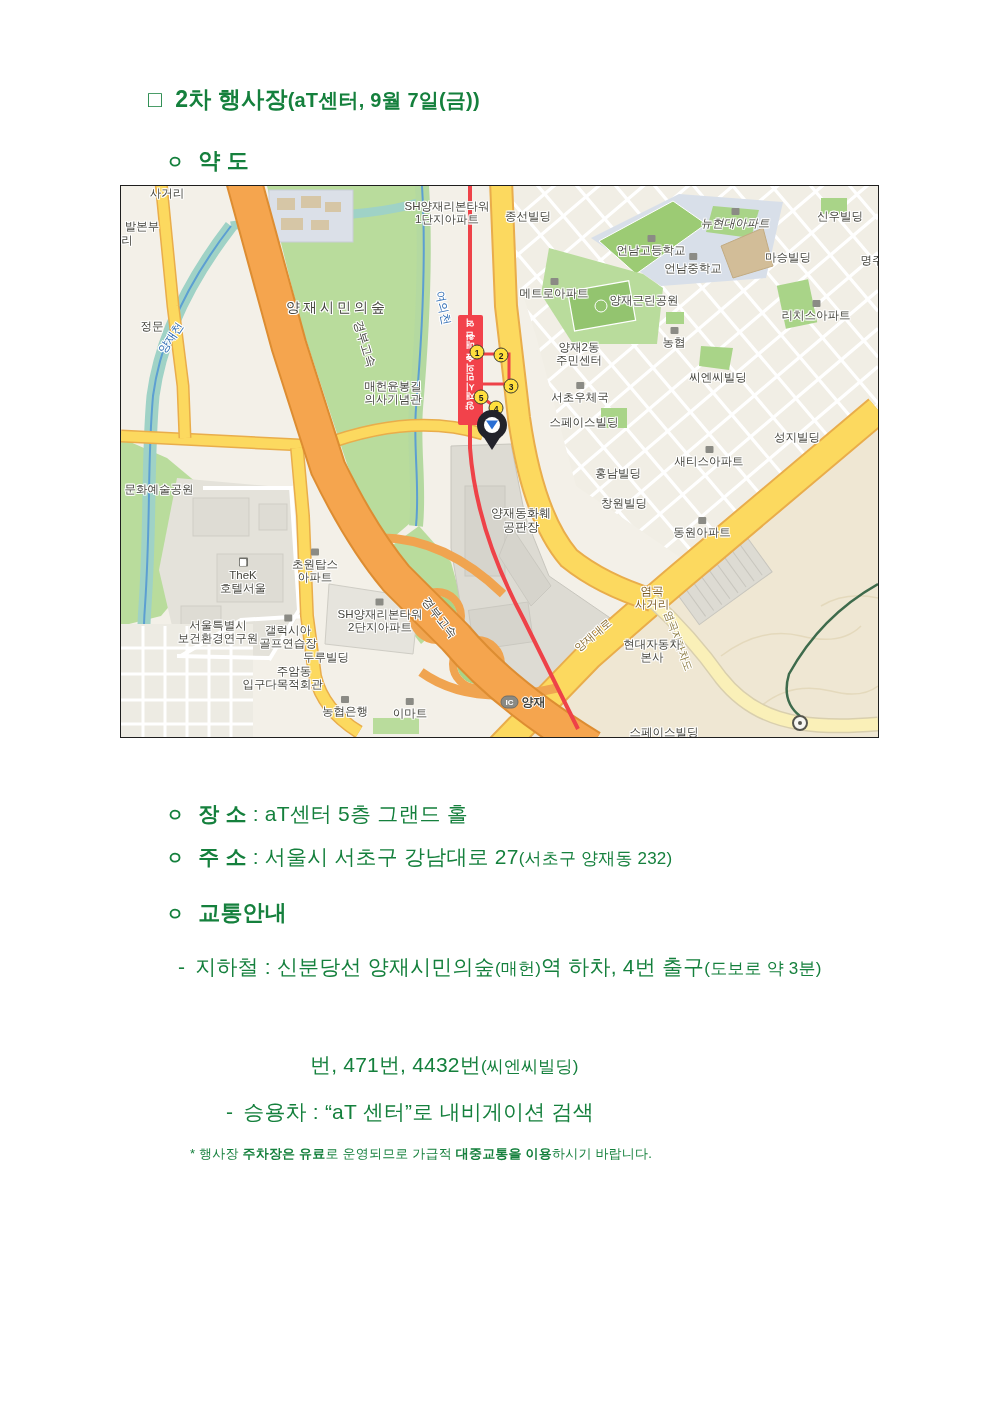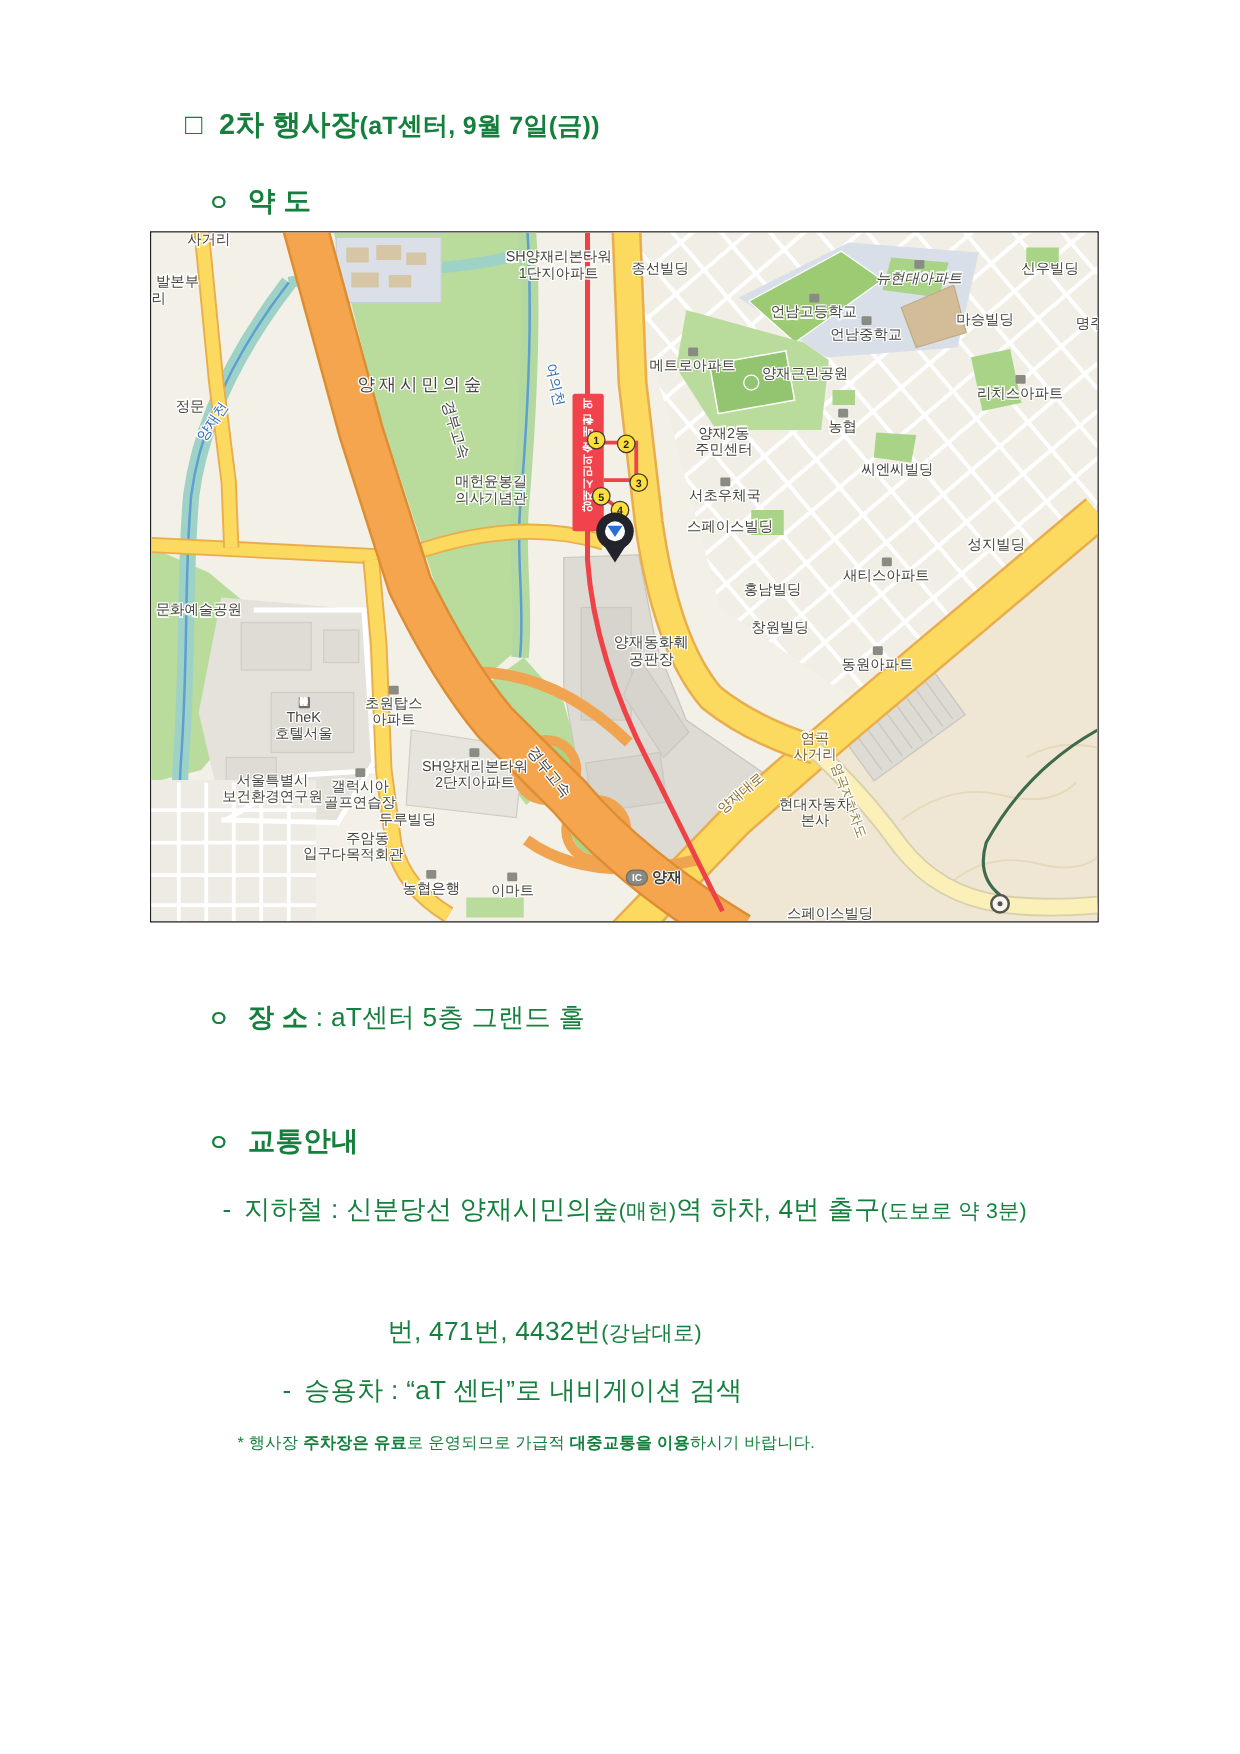--- a/index.html
+++ b/index.html
@@ -443,24 +443,25 @@
 본사</span>
         </div>
         <div class="mlabel" style="left: 543px; top: 546px; transform: translate(-50%, -50%);">
           <span class="txt">스페이스빌딩</span>
         </div>
       </div>
   </div>
 
   <div class="docline" style="left:118px;top:800px;"><span class="bullet">ㅇ</span><span class="b">장 소</span><span> : </span><span>aT센터 5층 그랜드 홀</span></div>
 
+  <div class="docline" style="left:118px;top:843px;"><span class="bullet">ㅇ</span><span class="b">주 소</span><span> : </span><span>서울시 서초구 강남대로 27</span><span class="sm">(서초구 양재동 232)</span></div>
 
   <div class="docline b" style="left:118px;top:898px;font-size:22px;"><span class="bullet">ㅇ</span><span>교통안내</span></div>
 
   <div class="docline" style="left:130px;top:953px;"><span class="dash">-</span><span>지하철</span><span> : </span><span>신분당선 양재시민의숲</span><span class="sm">(매헌)</span><span>역 하차, 4번 출구</span><span class="sm">(도보로 약 3분)</span></div>
 
-  <div class="docline" style="left:262px;top:1051px;"><span>번, 471번, 4432번</span><span class="sm">(강남대로)</span></div>
+  <div class="docline" style="left:262px;top:1051px;"><span>번, 471번, 4432번</span><span class="sm">(씨엔씨빌딩)</span></div>
 
   <div class="docline" style="left:130px;top:1098px;margin-left:48px;"><span class="dash">-</span><span>승용차</span><span> : </span><span>“aT 센터”로 내비게이션 검색</span></div>
 
   <div class="docline" style="left:142px;top:1145px;font-size:13px;"><span>*</span><span> 행사장 </span><b>주차장은 유료</b><span>로 운영되므로 가급적 </span><b>대중교통을 이용</b><span>하시기 바랍니다.</span></div>
 
 </div>
 
 </body></html>

